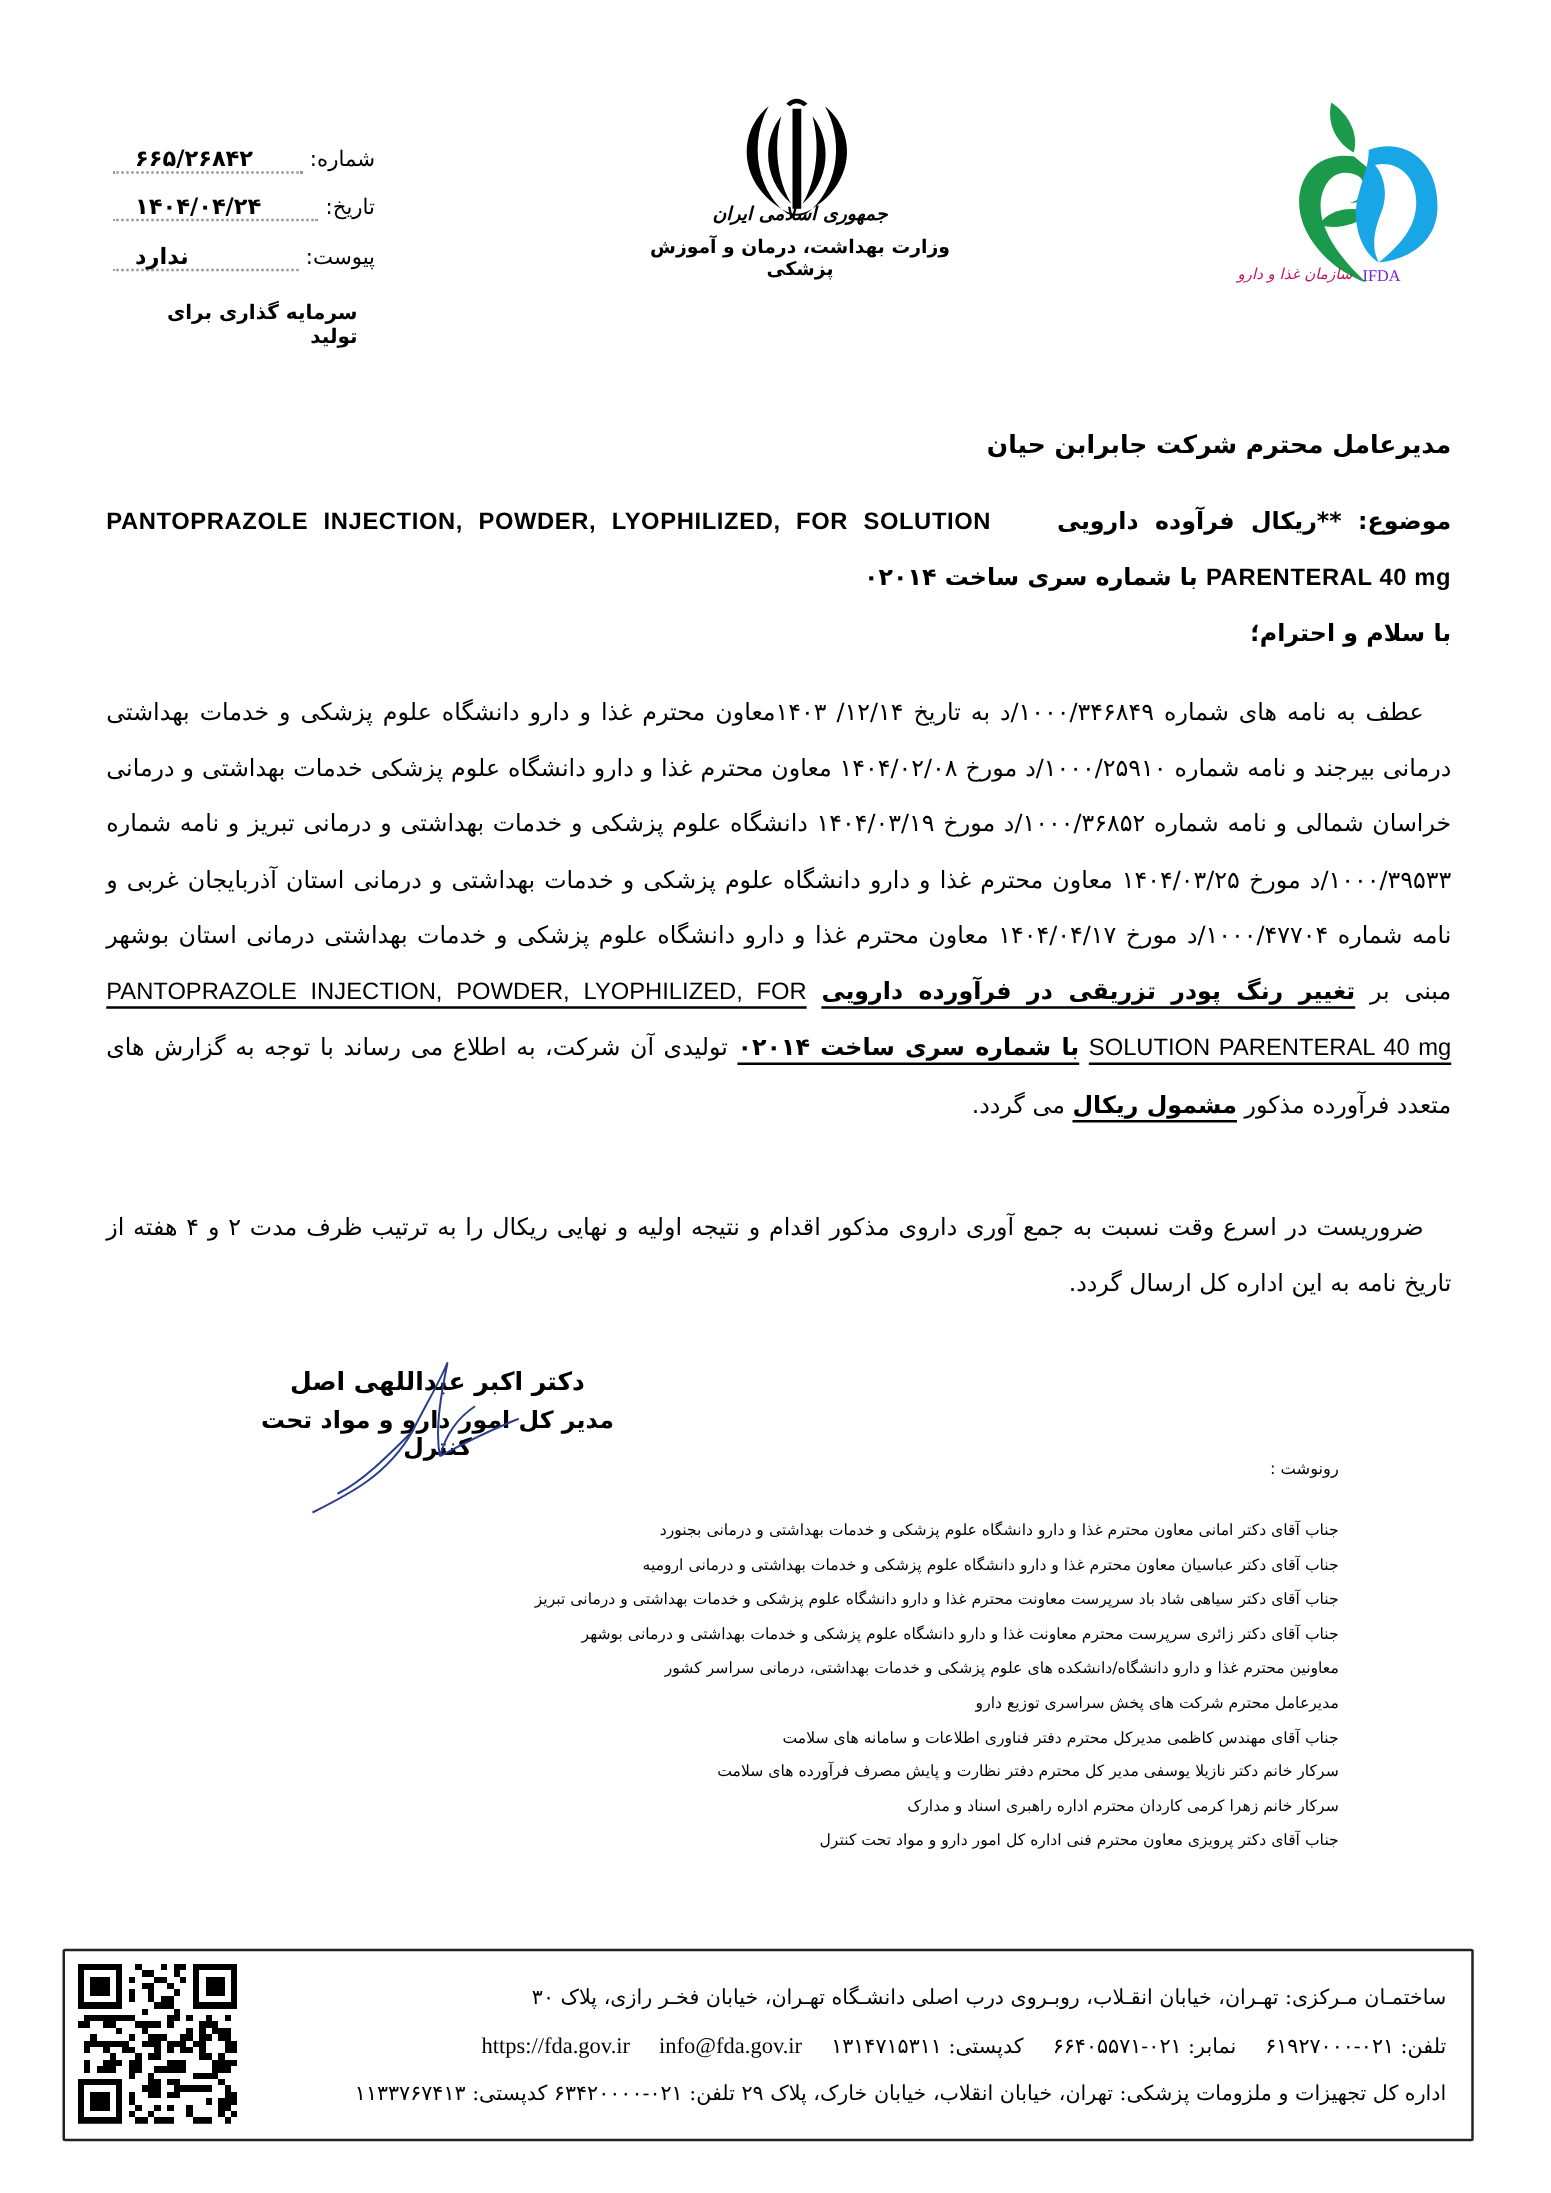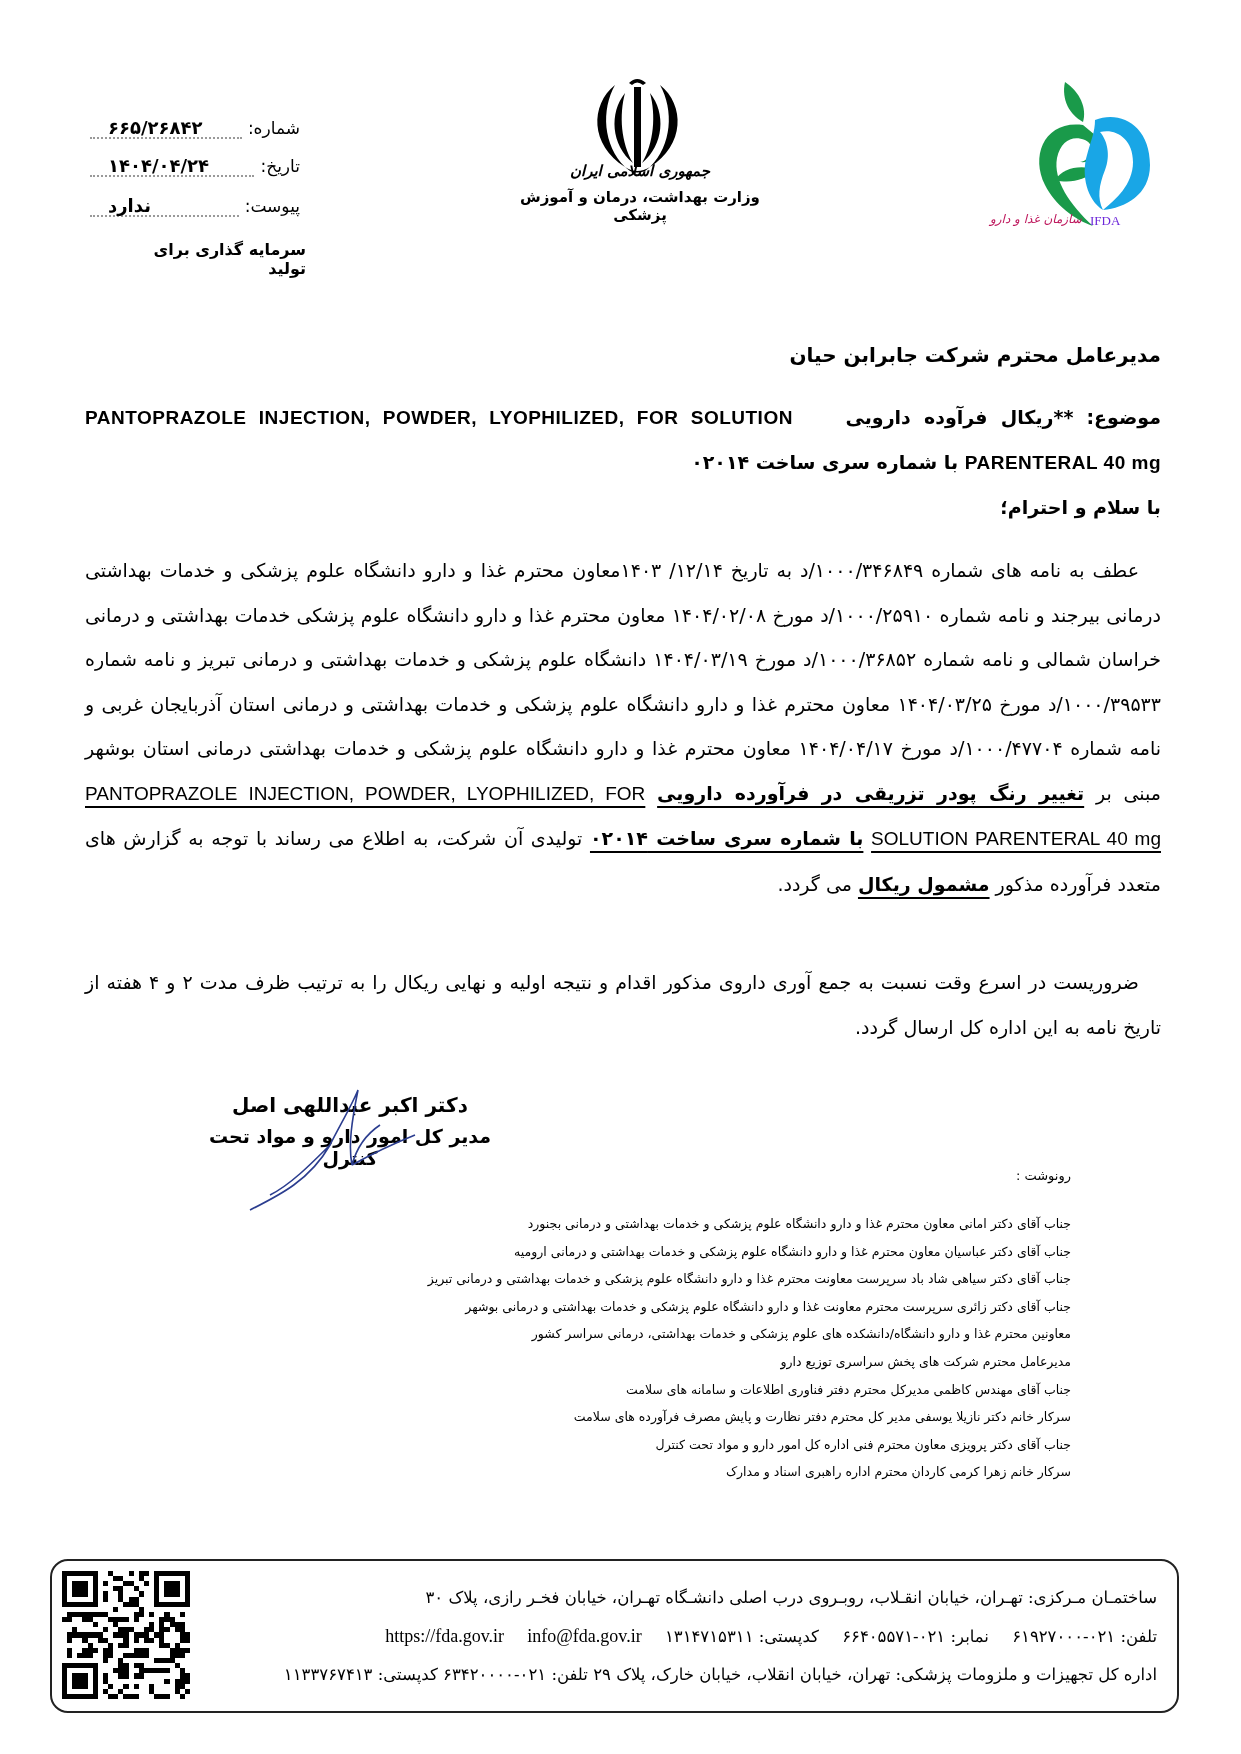--- a/index.html
+++ b/index.html
@@ -5,21 +5,21 @@
   html, body { margin: 0; padding: 0; background: #ffffff; }
   body { width: 1241px; height: 1754px; position: relative; overflow: hidden;
          font-family: "DejaVu Sans", sans-serif; color: #000; }
 
   
   .meta-row { position: absolute; left: 90px; width: 210px; height: 30px; direction: rtl;
               font-size: 17px; display: flex; align-items: baseline; }
   .meta-label { white-space: nowrap; }
   .meta-value { flex: 1; border-bottom: 2px dotted #999; text-align: left; font-weight: bold;
                 font-size: 18px; padding-left: 18px; margin-right: 6px; line-height: 18px; }
-  .meta-tag { position: absolute; left: 116px; top: 240px; width: 190px; direction: rtl;
+  .meta-tag { position: absolute; left: 96px; top: 240px; width: 190px; direction: rtl;
               text-align: right; font-weight: bold; font-size: 16px; }
 
   
   .emblem { position: absolute; left: 585px; top: 75px; width: 105px; height: 100px; }
   .emblem-line1 { position: absolute; left: 540px; top: 162px; width: 200px; text-align: center;
                   font-size: 15px; font-weight: bold; font-style: italic; direction: rtl; }
   .emblem-line2 { position: absolute; left: 520px; top: 188px; width: 240px; text-align: center;
                   font-size: 15px; font-weight: bold; direction: rtl; }
 
   
@@ -51,21 +51,21 @@
                font-size: 19px; font-weight: bold; direction: rtl; }
   .sig-scribble { position: absolute; left: 240px; top: 1085px; width: 200px; height: 130px; }
 
   
   .cc-head { position: absolute; right: 170px; top: 1168px; direction: rtl; font-size: 13px; }
   .cc-list { position: absolute; right: 170px; top: 1210px; direction: rtl; font-size: 12.5px; line-height: 27.6px; }
   .cc-item { white-space: nowrap; text-align: right; }
 
   
   .footer { position: absolute; left: 50px; top: 1559px; width: 1125px; height: 150px;
-            border: 2px solid #222; border-radius: 18px; }
+            border: 2px solid #222; border-radius: 2px; }
   .qr { position: absolute; left: 10px; top: 10px; width: 128px; height: 128px; }
   .footer-lines { position: absolute; right: 20px; top: 18px; direction: rtl; font-size: 16.5px;
                   line-height: 38px; font-family: "DejaVu Serif", serif; }
   .footer-line { white-space: nowrap; text-align: right; }
   .footer-line .gap { display: inline-block; width: 18px; }
   .footer-line .ltr { direction: ltr; unicode-bidi: isolate; font-family: "Liberation Serif", serif; font-size: 18px; }
 </style>
 </head>
 <body>
 
@@ -136,22 +136,22 @@
 <div class="cc-head">رونوشت :</div>
 <div class="cc-list">
   <div class="cc-item">جناب آقای دکتر امانی معاون محترم غذا و دارو دانشگاه علوم پزشکی و خدمات بهداشتی و درمانی بجنورد</div>
   <div class="cc-item">جناب آقای دکتر عباسیان معاون محترم غذا و دارو دانشگاه علوم پزشکی و خدمات بهداشتی و درمانی ارومیه</div>
   <div class="cc-item">جناب آقای دکتر سیاهی شاد باد سرپرست معاونت محترم غذا و دارو دانشگاه علوم پزشکی و خدمات بهداشتی و درمانی تبریز</div>
   <div class="cc-item">جناب آقای دکتر زائری سرپرست محترم معاونت غذا و دارو دانشگاه علوم پزشکی و خدمات بهداشتی و درمانی بوشهر</div>
   <div class="cc-item">معاونین محترم غذا و دارو دانشگاه/دانشکده های علوم پزشکی و خدمات بهداشتی، درمانی سراسر کشور</div>
   <div class="cc-item">مدیرعامل محترم شرکت های پخش سراسری توزیع دارو</div>
   <div class="cc-item">جناب آقای مهندس کاظمی مدیرکل محترم دفتر فناوری اطلاعات و سامانه های سلامت</div>
   <div class="cc-item">سرکار خانم دکتر نازیلا یوسفی مدیر کل محترم دفتر نظارت و پایش مصرف فرآورده های سلامت</div>
+  <div class="cc-item">سرکار خانم زهرا کرمی کاردان محترم اداره راهبری اسناد و مدارک</div>
   <div class="cc-item">جناب آقای دکتر پرویزی معاون محترم فنی اداره کل امور دارو و مواد تحت کنترل</div>
-  <div class="cc-item">سرکار خانم زهرا کرمی کاردان محترم اداره راهبری اسناد و مدارک</div>
 </div>
 
 <div class="footer">
   <svg class="qr" viewBox="0 0 25 25" shape-rendering="crispEdges" id="qr">
       <rect x="9" y="0" width="1" height="1" fill="#000"></rect>
       <rect x="13" y="0" width="1" height="1" fill="#000"></rect>
       <rect x="15" y="0" width="1" height="1" fill="#000"></rect>
       <rect x="16" y="0" width="1" height="1" fill="#000"></rect>
       <rect x="10" y="1" width="1" height="1" fill="#000"></rect>
       <rect x="11" y="1" width="1" height="1" fill="#000"></rect>

